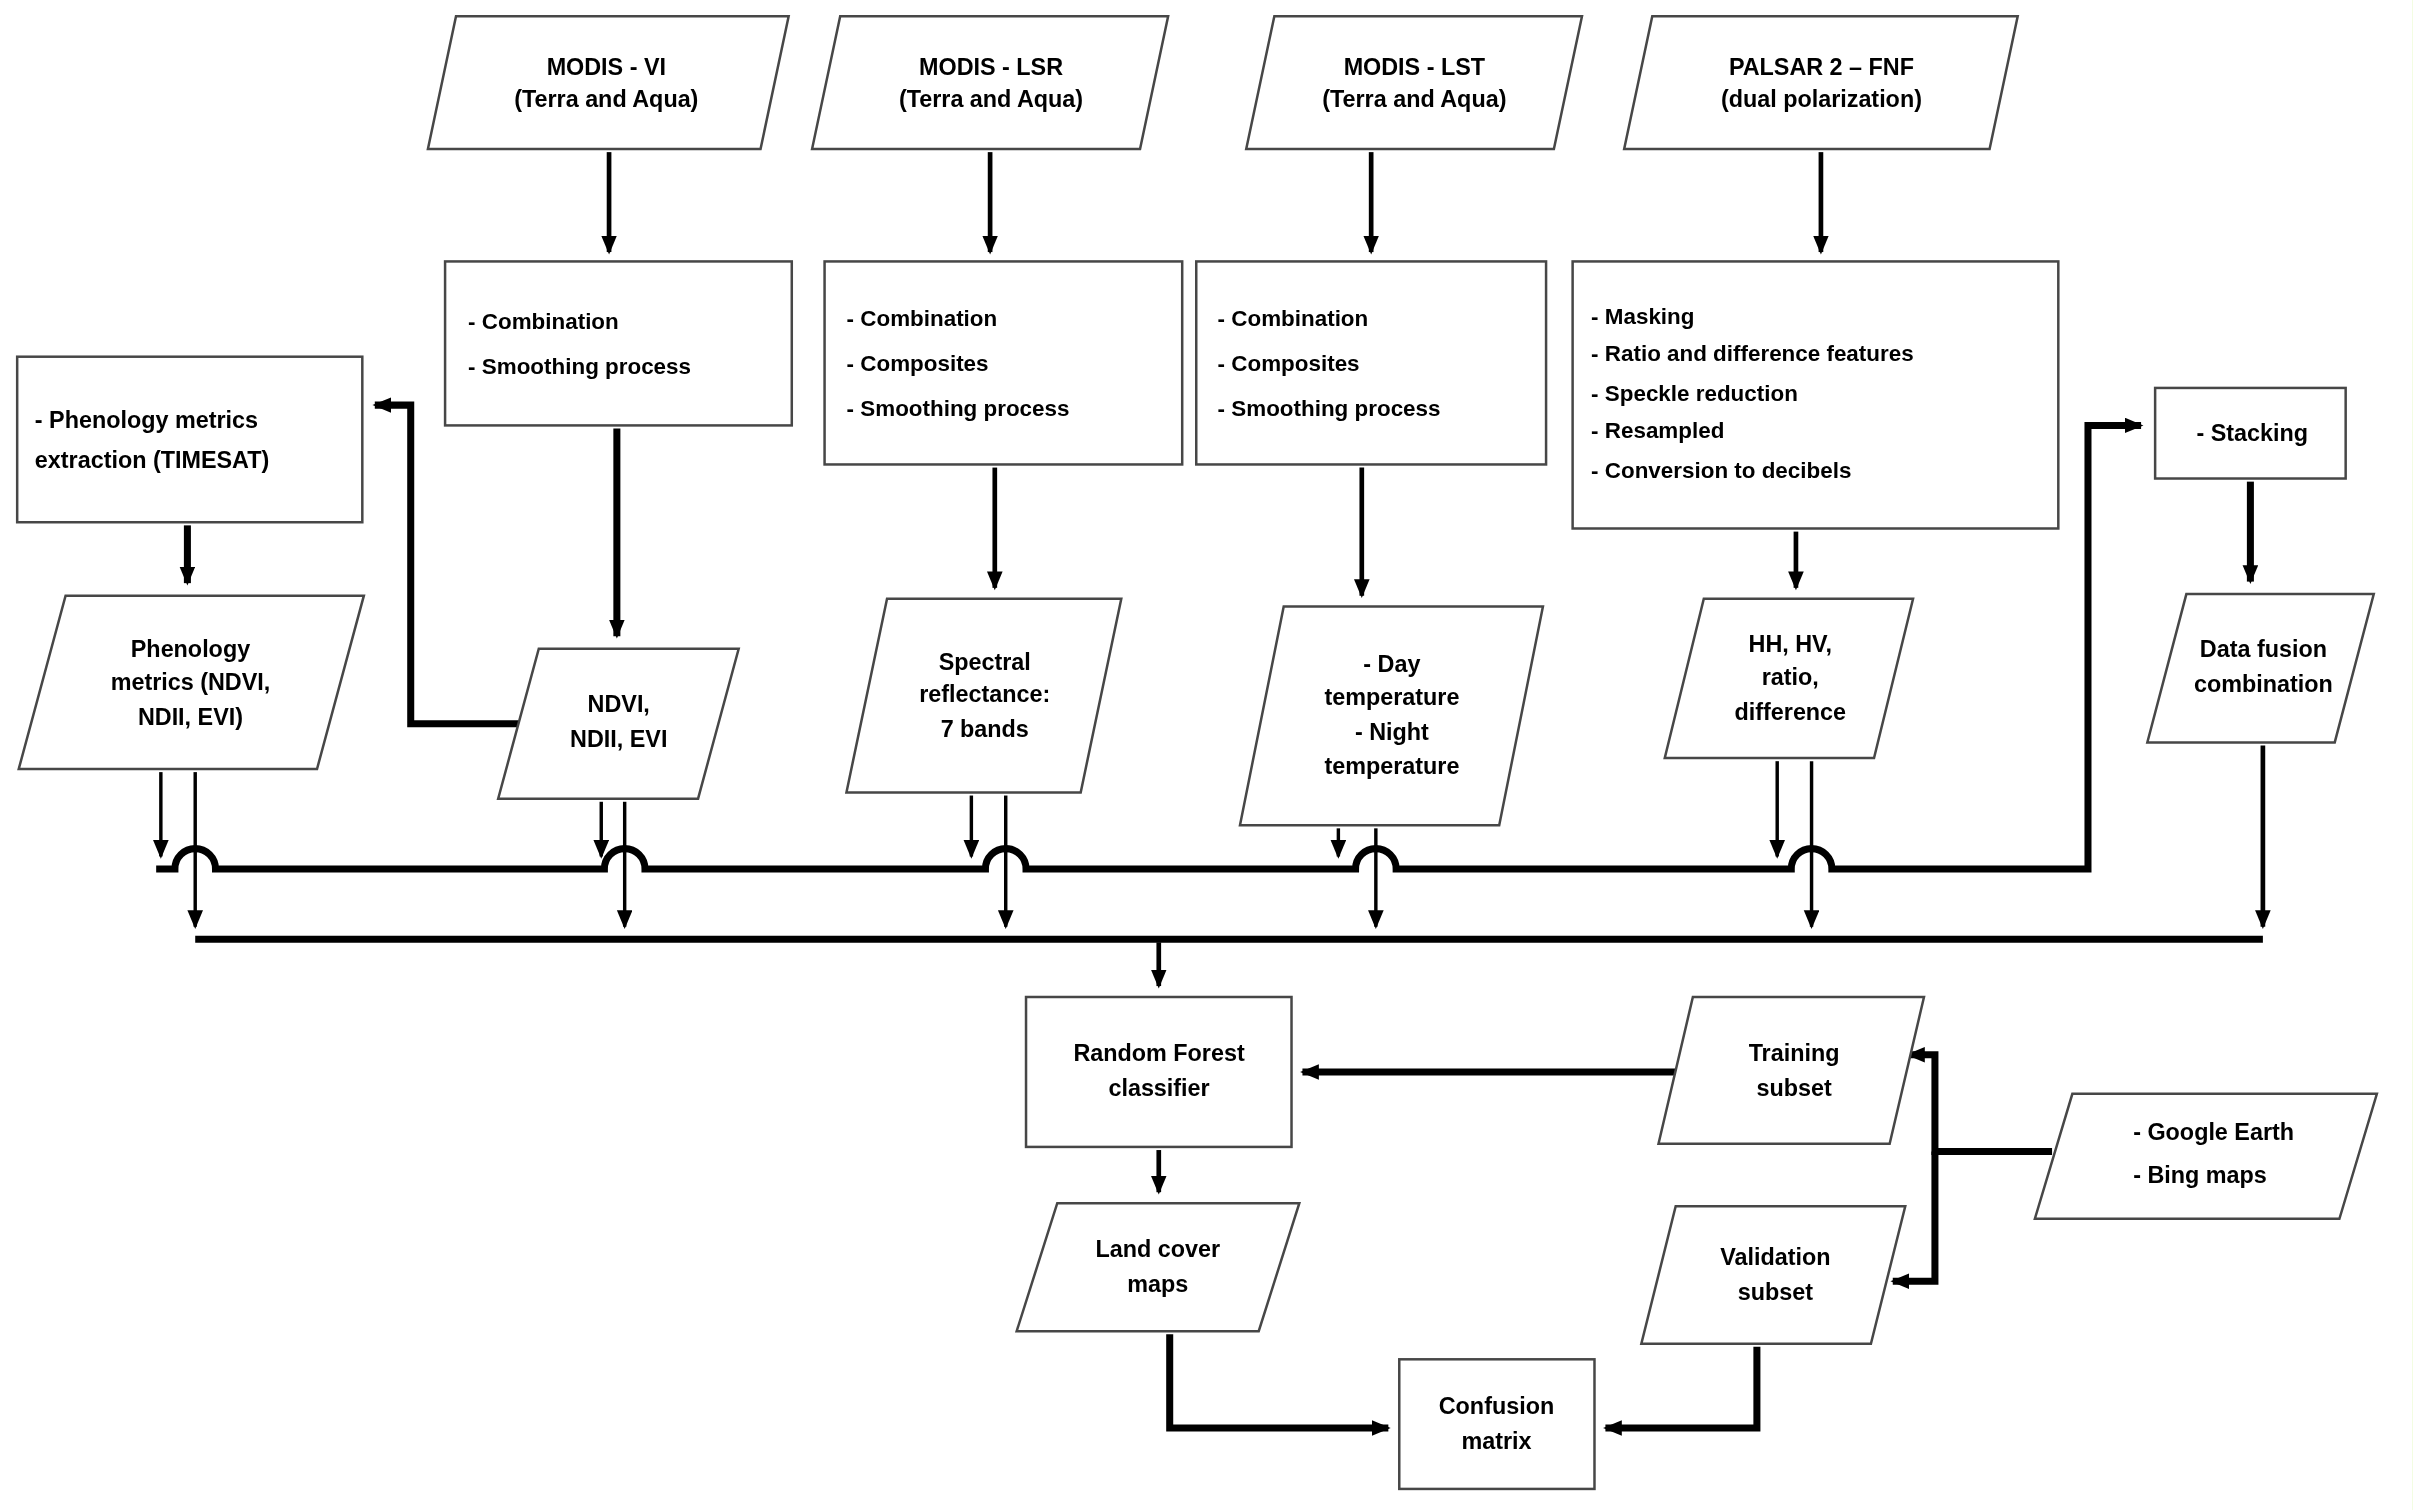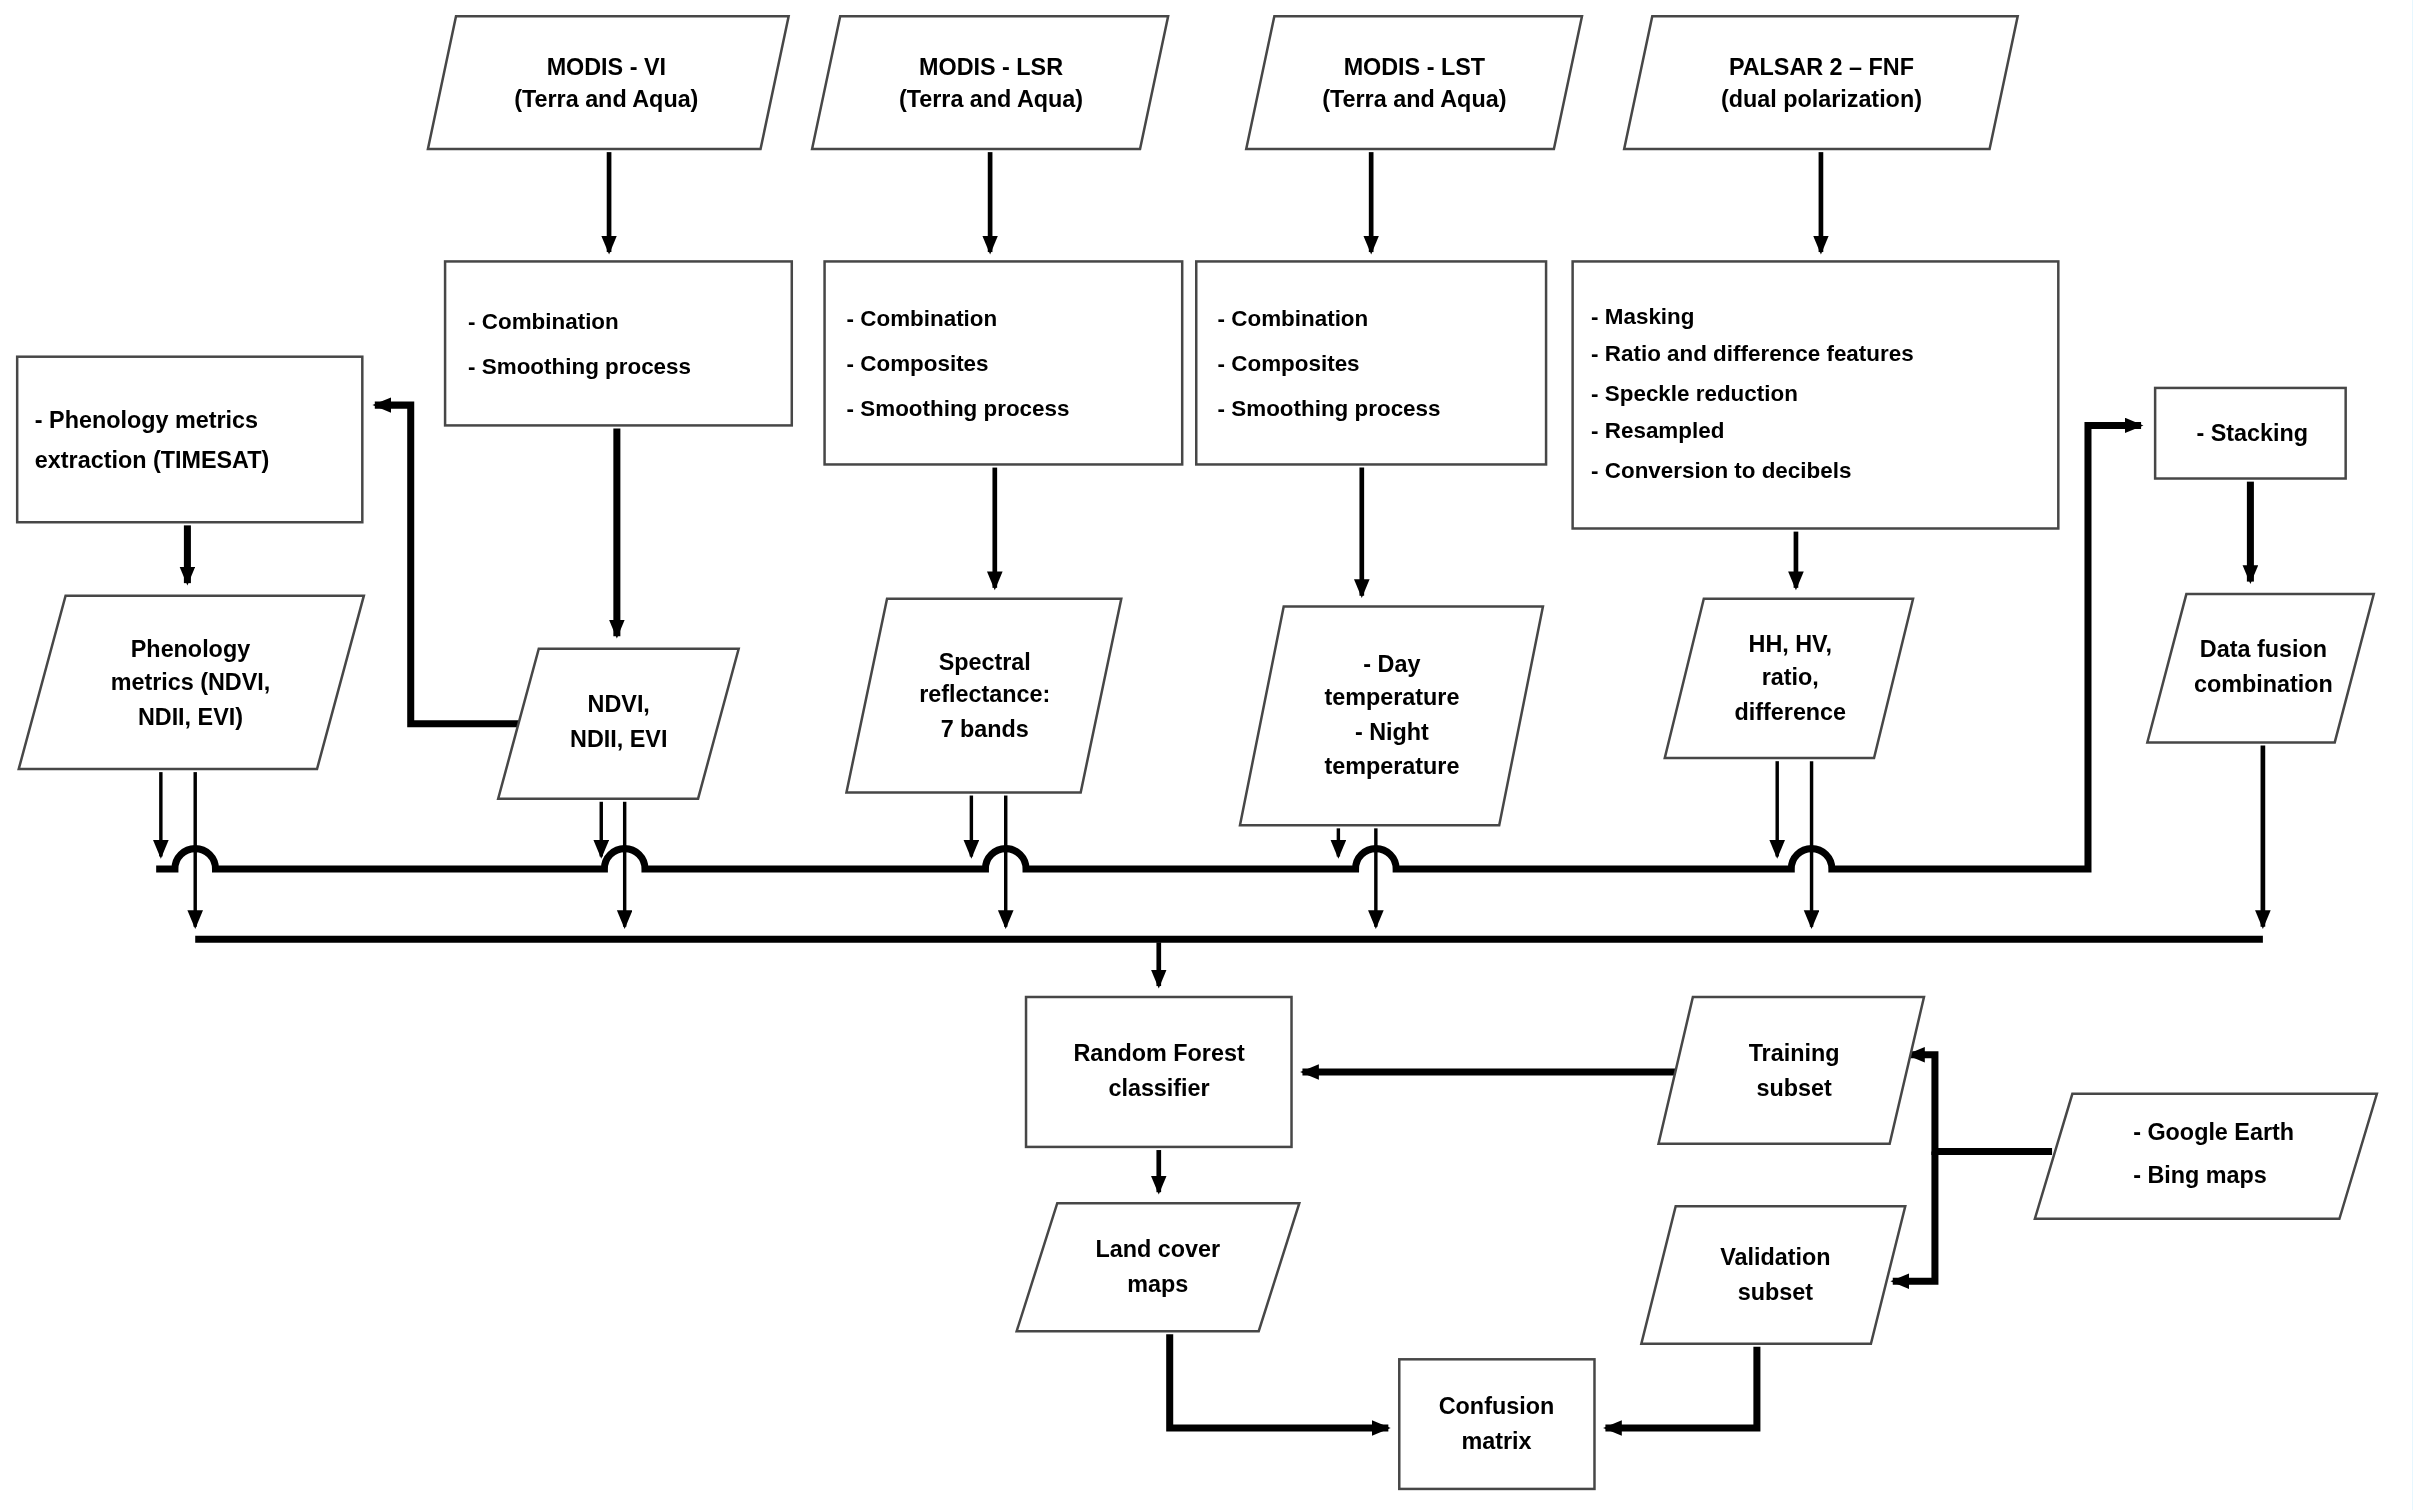--- a/index.html
+++ b/index.html
@@ -1,16 +1,16 @@
 <!DOCTYPE html>
 <html style="font-size:10px"><head>
 <meta charset="utf-8">
 <style>
   html,body{margin:0;padding:0;background:#ffffff;}
-  #viewport{position:relative;width:2413px;height:1511px;overflow:hidden;background:#7dd3fc;}
+  #viewport{position:relative;width:2413px;height:1511px;overflow:hidden;background:#bef264;}
   #stage{
     position:absolute;top:0;left:0;width:969px;height:607px;
     transform:scale(2.49);transform-origin:0 0;
     font-family:"Liberation Sans","DejaVu Sans",sans-serif;
     background:#fff;
   }
   #wires{position:absolute;top:0;left:0;}
   .lbl{
     position:absolute;display:flex;align-items:center;justify-content:center;
     font-weight:bold;color:#000;font-size:9.4px;line-height:1.45;

